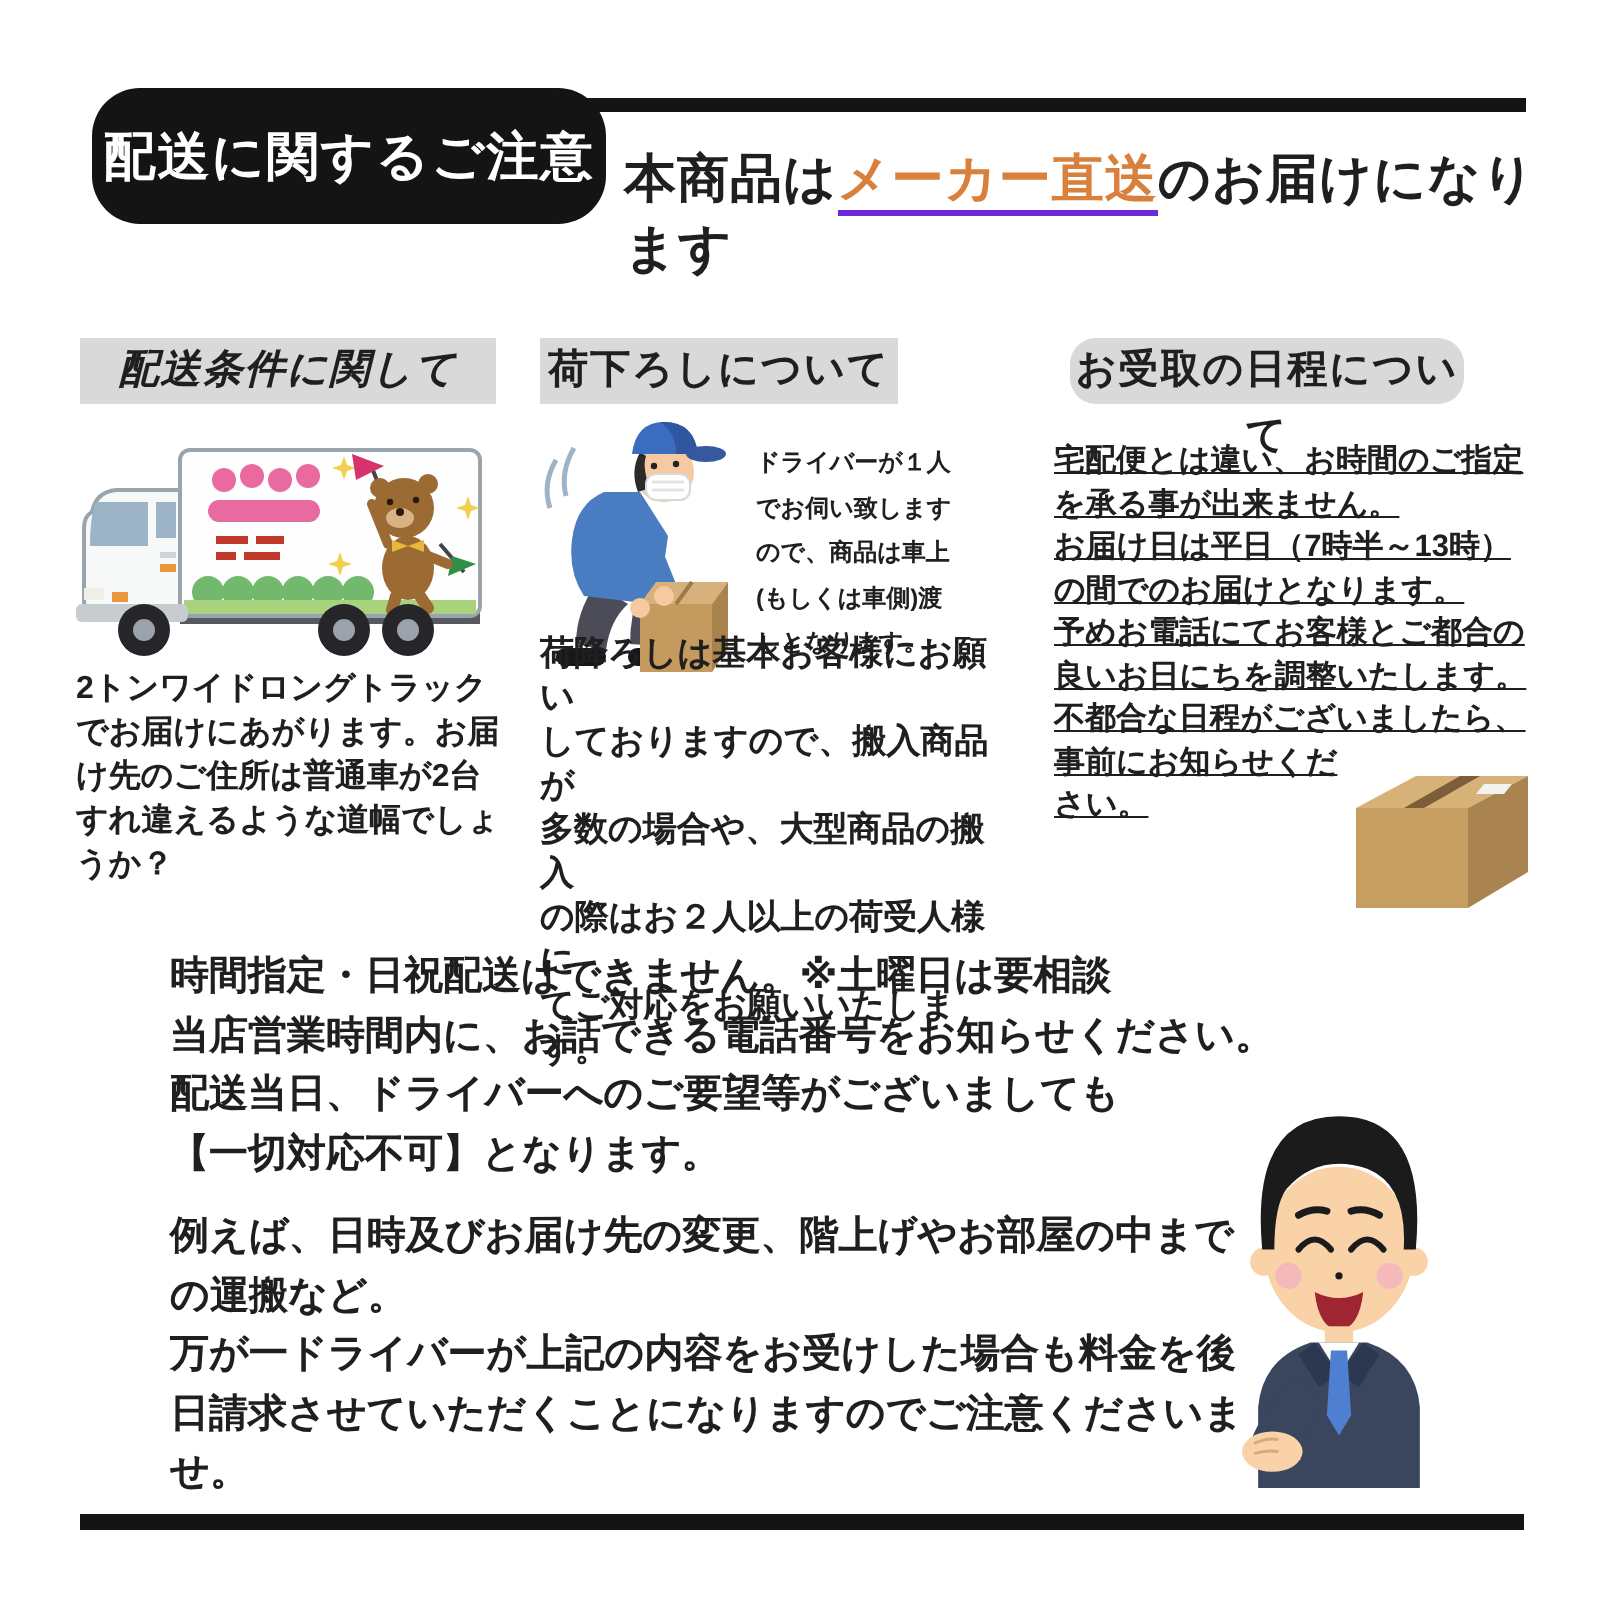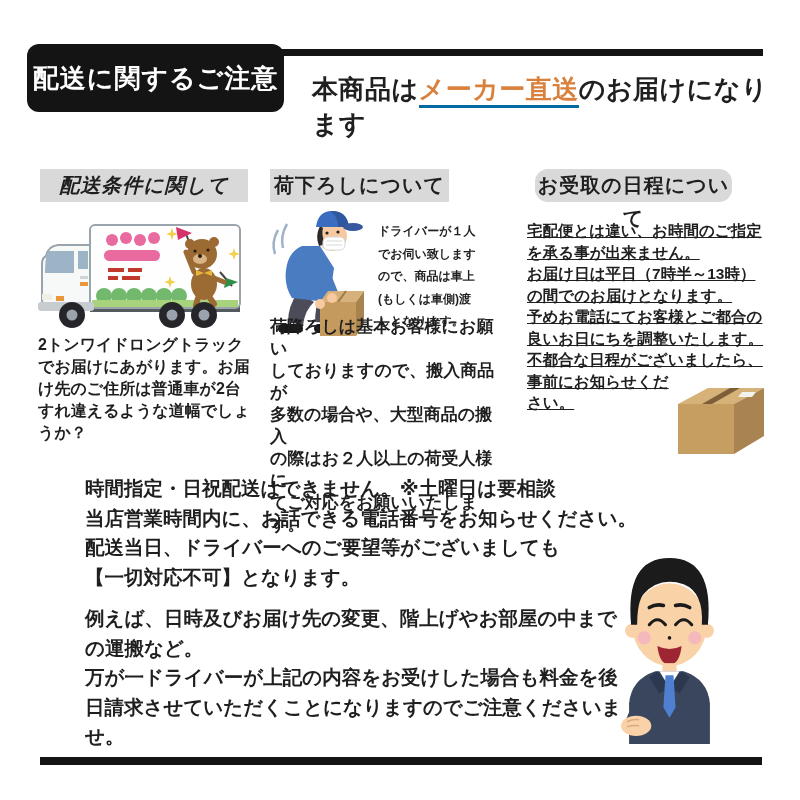--- a/index.html
+++ b/index.html
@@ -6,26 +6,26 @@
   body{
     width:800px;height:800px;background:#ffffff;position:relative;overflow:hidden;
     font-family:"Liberation Sans","DejaVu Sans",sans-serif;
     color:#1f1f1f;font-weight:bold;
   }
   .abs{position:absolute;}
   .preline{white-space:pre-line;}
   
   .top-rule{left:275px;top:49px;width:488px;height:7px;background:#141414;}
   .badge{
-    left:27px;top:44px;width:257px;height:68px;background:#141414;border-radius:12px;
+    left:46px;top:44px;width:257px;height:68px;background:#141414;border-radius:24px;
     color:#ffffff;font-size:26px;display:flex;align-items:center;justify-content:center;
     letter-spacing:1px;
   }
   .main-title{left:312px;top:72px;width:460px;font-size:26px;letter-spacing:.5px;}
-  .hl{color:#d9813c;border-bottom:3px solid #0369a1;padding-bottom:1px;}
+  .hl{color:#d9813c;border-bottom:3px solid #6d28d9;padding-bottom:1px;}
   
   .col-h{
     height:33px;background:#d9d9d9;font-size:20px;text-align:center;line-height:33px;
     top:169px;letter-spacing:1px;
   }
   .col-h1{left:40px;width:208px;font-style:italic;}
   .col-h2{left:270px;width:179px;}
   .col-h3{left:535px;width:197px;border-radius:13px;}
   
   .body-txt{line-height:22px;}

